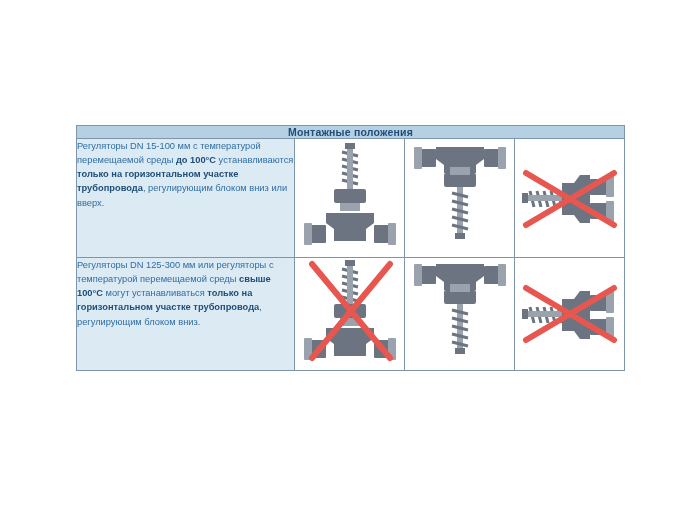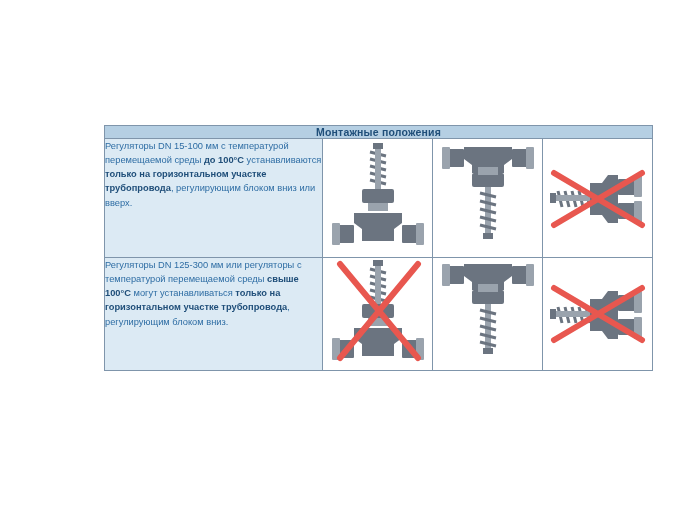--- a/index.html
+++ b/index.html
@@ -16,21 +16,20 @@
   .page {
     position: relative;
     width: 700px;
     height: 525px;
   }
   .table-wrap {
     position: absolute;
     left: 76px;
     top: 125px;
     width: 548px;
-    margin-left: 28px;
   }
   table.mount {
     border-collapse: collapse;
     width: 548px;
     table-layout: fixed;
   }
   table.mount td, table.mount th {
     border: 1px solid #7f95ab;
     padding: 0;
     vertical-align: top;

